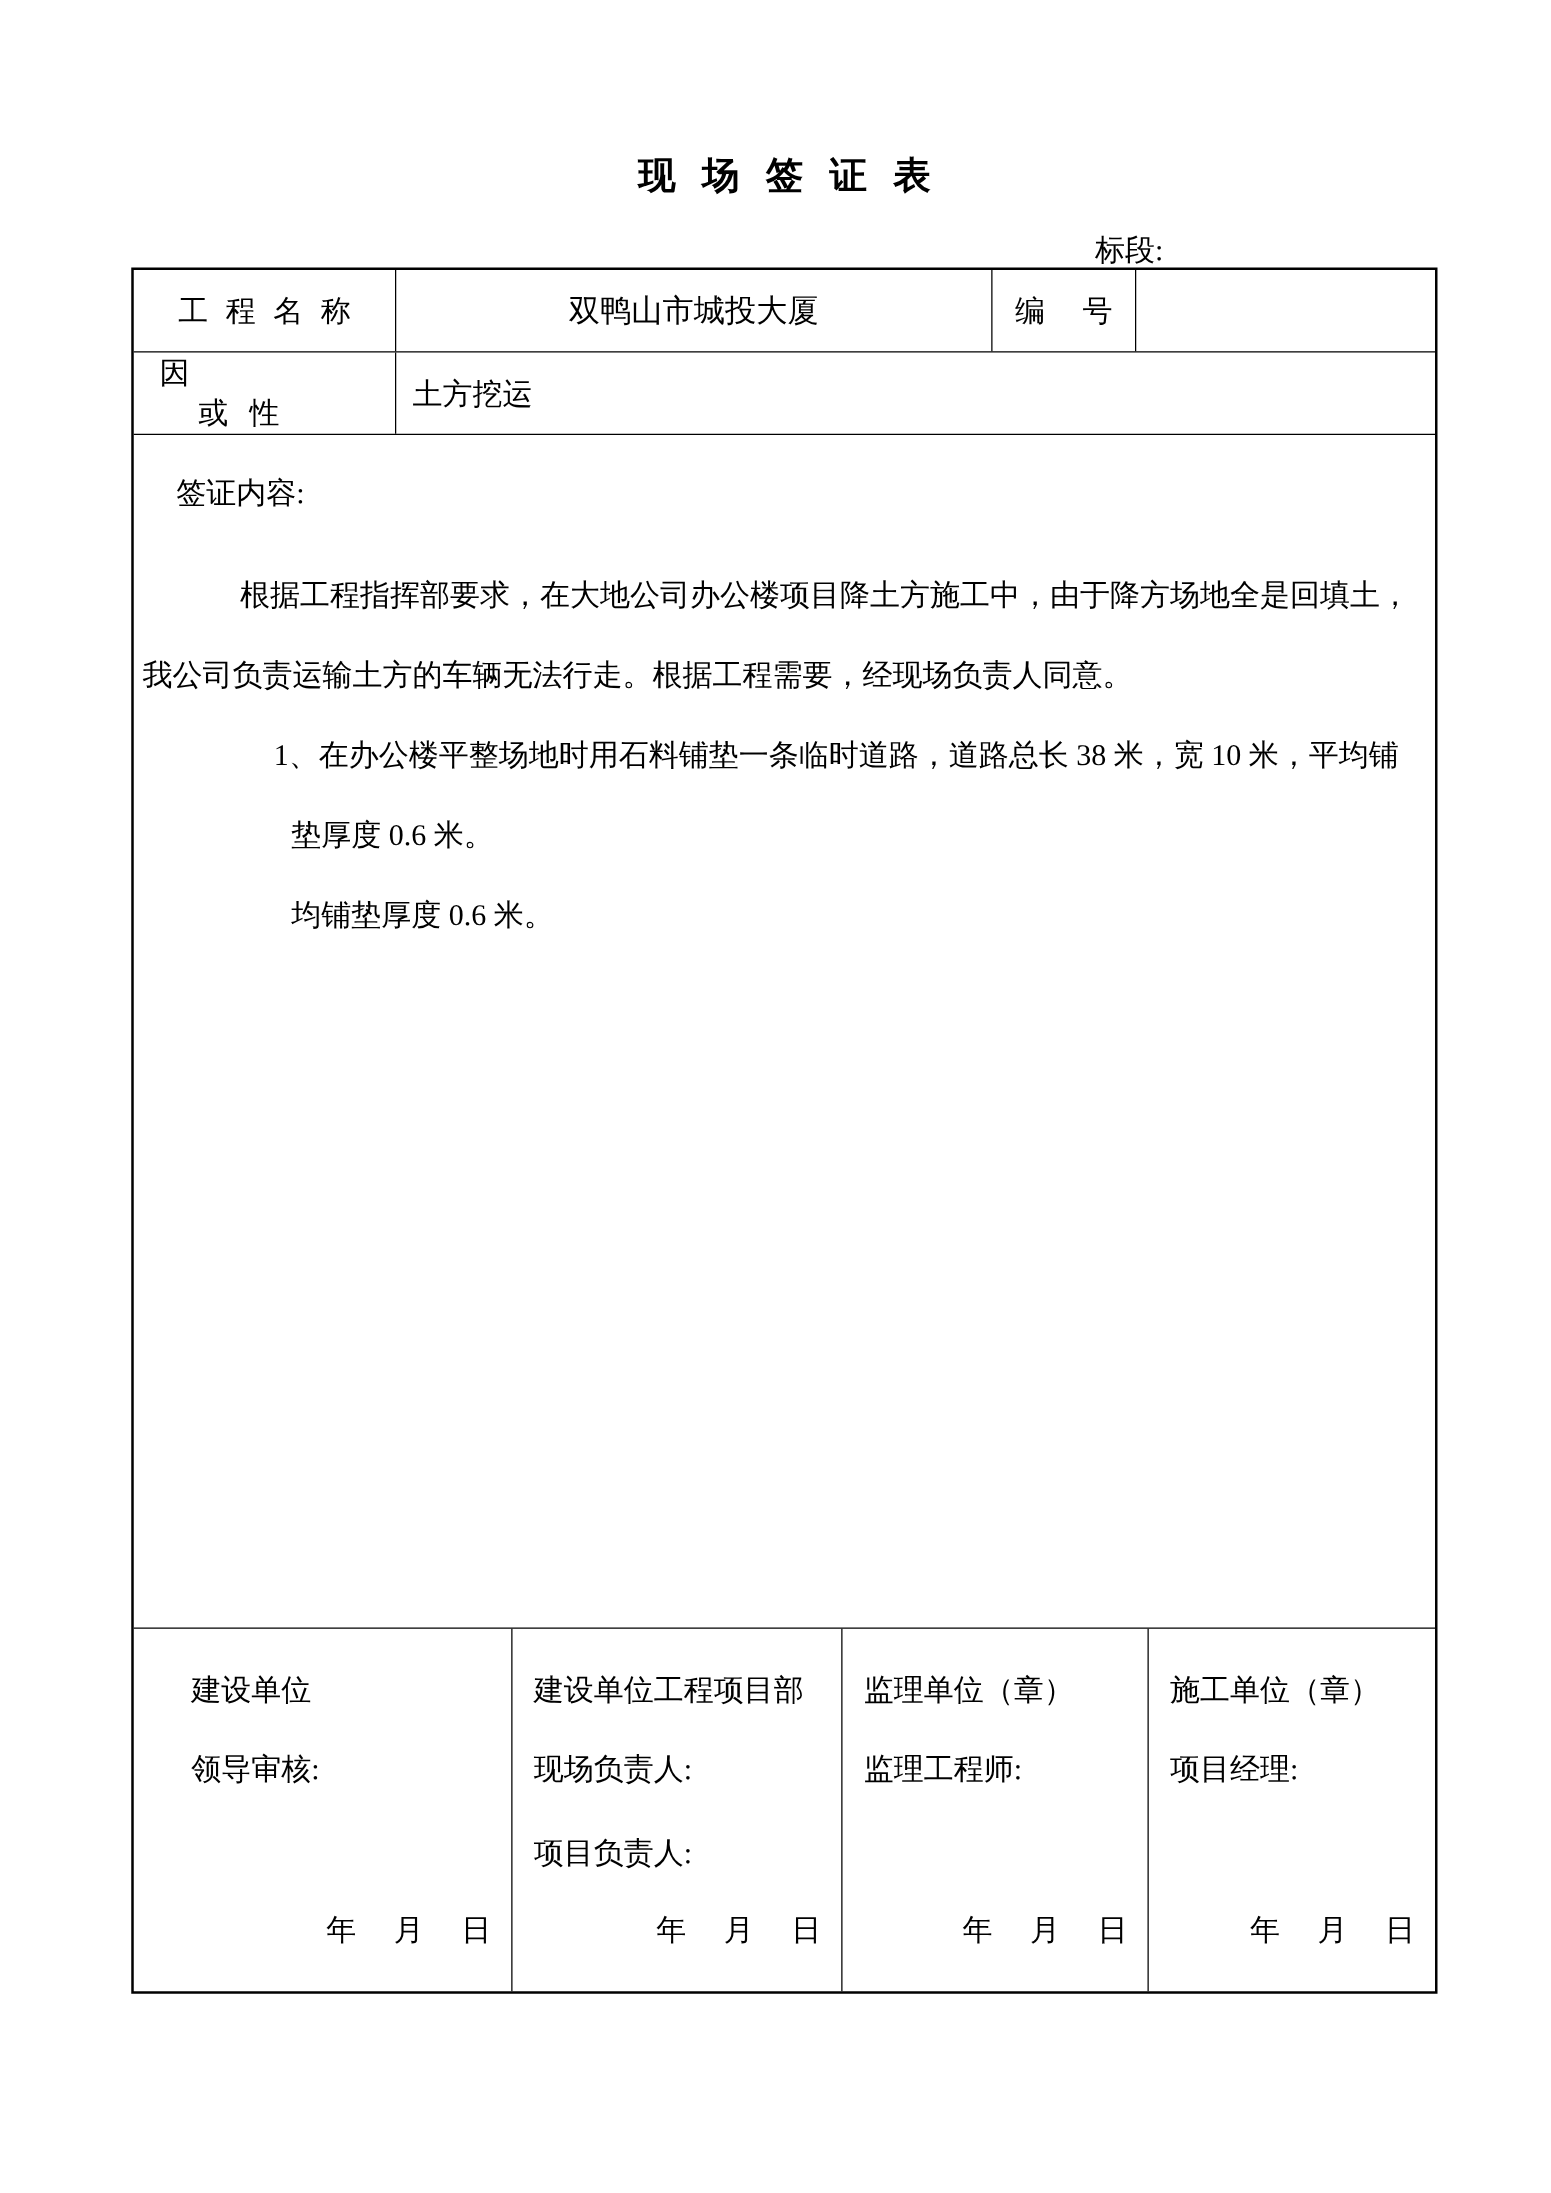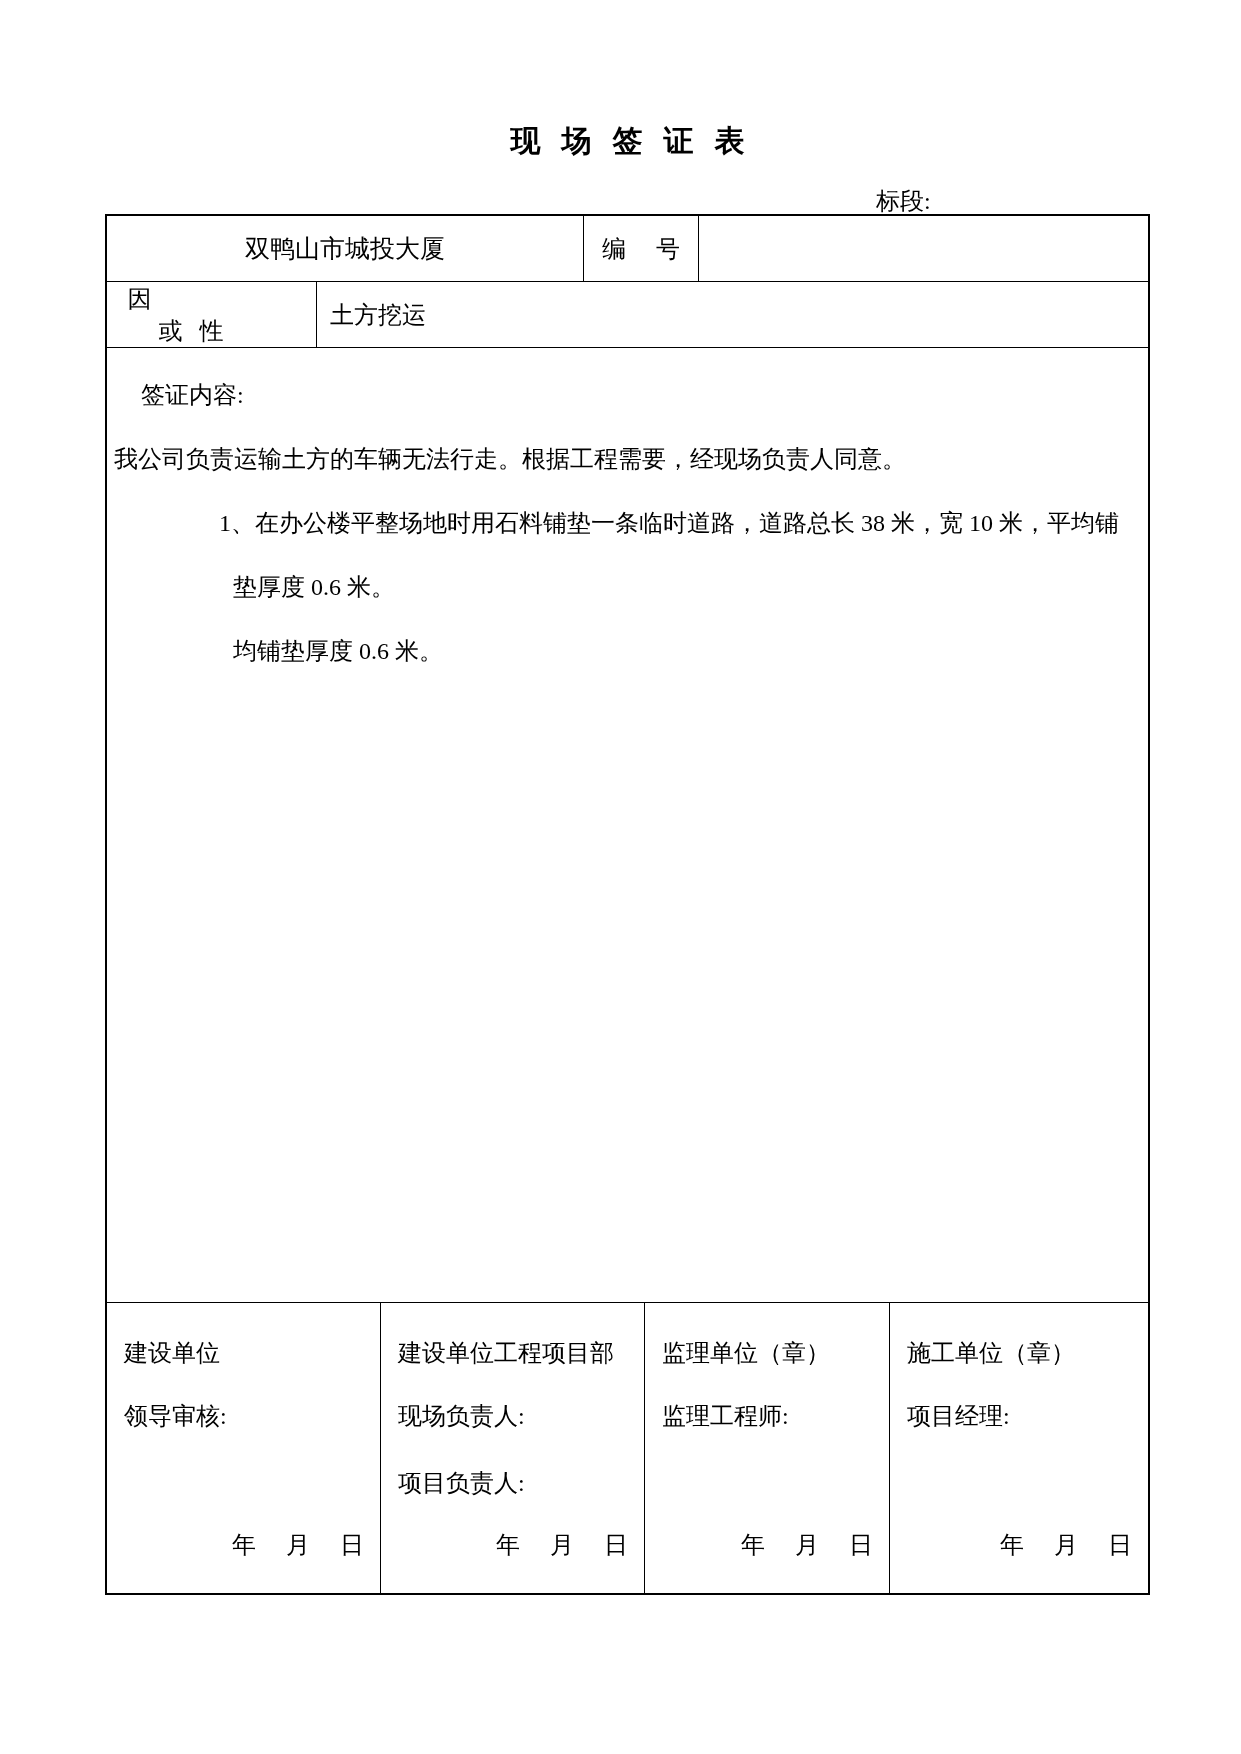--- a/index.html
+++ b/index.html
@@ -21,21 +21,21 @@
   }
   .doc-table {
     position:absolute; left:105px; top:214px; width:1045px; height:1381px;
     border:2px solid #000; display:flex; flex-direction:column;
   }
   .row { display:flex; width:100%; }
   .r1 { height:66px; border-bottom:1px solid #000; }
   .r2 { height:66px; border-bottom:1px solid #000; }
   .r3 { flex:1; border-bottom:1px solid #000; overflow:hidden;
         display:block; padding:15px 10px 0 0; }
-  .r4 { height:290px; }
+  .r4 { height:290px;padding-left:29px; }
   .cell { display:flex; align-items:center; justify-content:center;
           font-size:24px; overflow:hidden; }
   .br { border-right:1px solid #000; }
   .r1 .c1, .r2 .c1 { width:210px; }
   .r1 .c2 { width:477px; font-size:25px; }
   .r1 .c3 { width:115px; }
   .r1 .c4 { flex:1; font-size:25px; }
   .r2 .c2 { flex:1; justify-content:flex-start; padding-left:13px; }
   .reason-label { flex-direction:column; line-height:32px; }
   .sp12 { letter-spacing:12px; margin-right:-12px; }
@@ -63,36 +63,40 @@
 </head>
 <body>
 
 <h1 class="page-title">现场签证表</h1>
 
 <div class="bid-label">标段:</div>
 
 <div class="doc-table">
 
   <div class="row r1">
+    <div class="cell c1 br">
+      <span class="sp14">工程名称</span>
+    </div>
     <div class="cell c2 br">双鸭山市城投大厦</div>
     <div class="cell c3 br">
       <span class="sp30">编号</span>
     </div>
   </div>
 
   <div class="row r2">
     <div class="cell c1 br reason-label">
       <div><span class="sp12">签证的原因</span></div>
       <div><span class="sp17">或性质</span></div>
     </div>
     <div class="cell c2">土方挖运</div>
   </div>
 
   <div class="row r3">
     <div class="cl l-label">签证内容:</div>
+    <div class="cl l-para first">根据工程指挥部要求，在大地公司办公楼项目降土方施工中，由于降方场地全是回填土，</div>
     <div class="cl l-para">我公司负责运输土方的车辆无法行走。根据工程需要，经现场负责人同意。</div>
     <div class="cl l-item">1、在办公楼平整场地时用石料铺垫一条临时道路，道路总长 38 米，宽 10 米，平均铺</div>
     <div class="cl l-cont">垫厚度 0.6 米。</div>
     <div class="cl l-cont">均铺垫厚度 0.6 米。</div>
   </div>
 
   <div class="row r4">
 
     <div class="sig-cell sc1 br">
       <div class="sig-title">建设单位</div>

